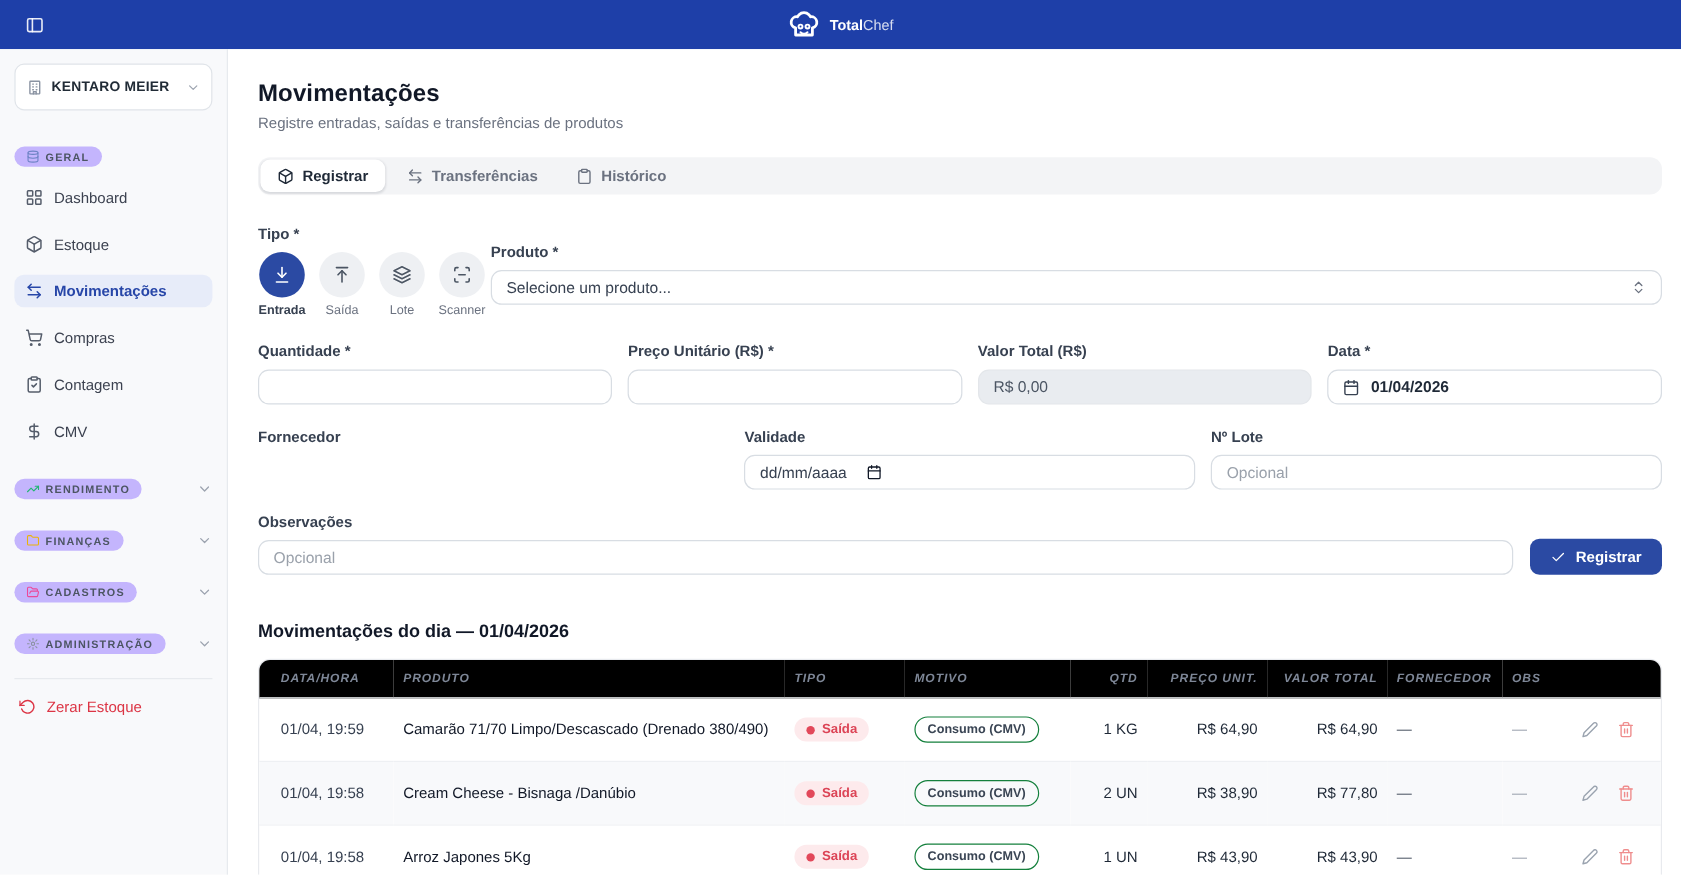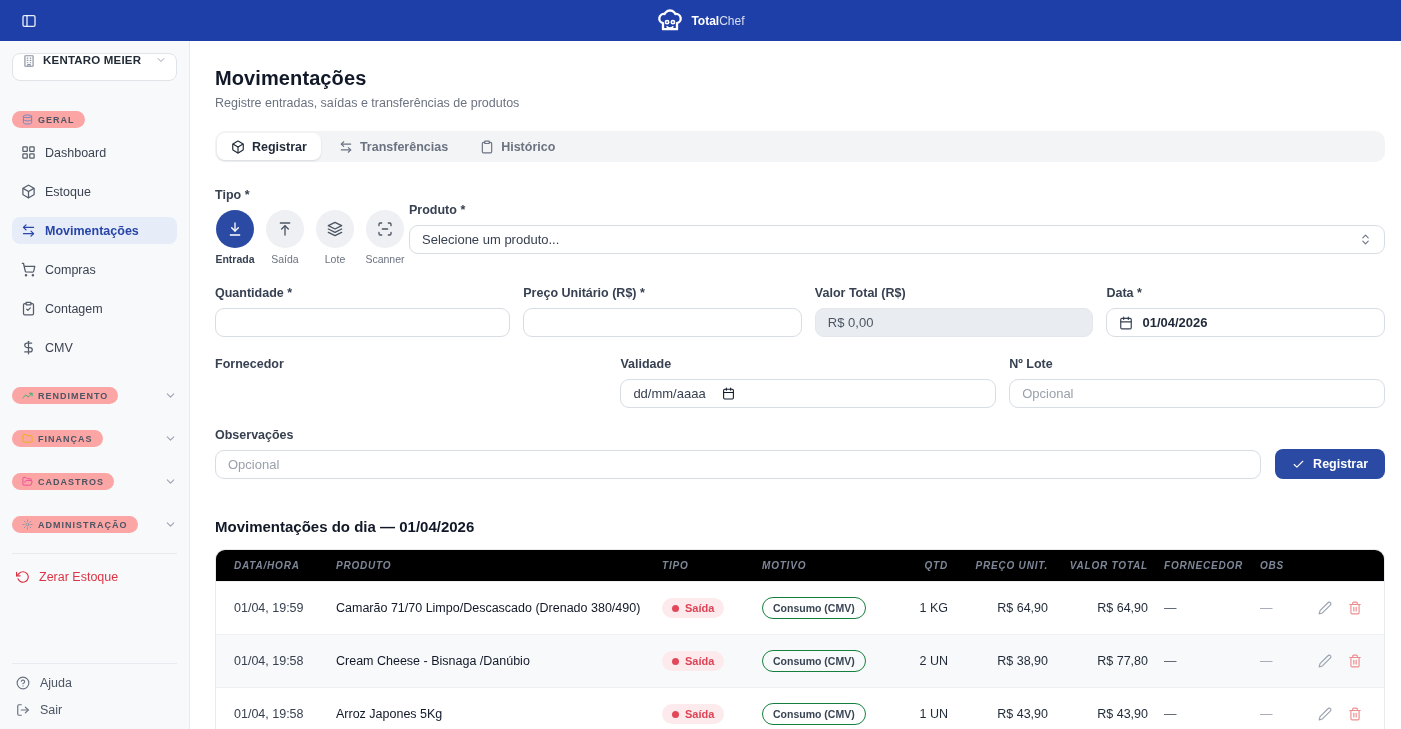--- a/index.html
+++ b/index.html
@@ -26,27 +26,27 @@
   .brand-name { font-size:12px;text-align:center; }
   .brand-bold { font-weight:800; }
   .brand-light { font-weight:400; color:rgba(255,255,255,.82); }
 
   
   .shell { display:flex; height:688px; }
 
   
   .sidebar { width:190px; flex:0 0 190px; background:#f8f9fb; border-right:1px solid #e7eaee;
     display:flex; flex-direction:column; padding:12px 12px 12px; }
-  .org-select { display:flex; gap:7px; height:28px; background:#fff;
+  .org-select { display:flex; align-items:center; gap:7px; height:39px; background:#fff;
     border:1px solid #e0e4e9; border-radius:8px; padding:0 9px; cursor:pointer; }
   .org-select .org-label { font-size:11.5px; font-weight:600; color:#212b36; letter-spacing:.2px; }
   .org-select .b-icon { color:#8a93a2; }
   .org-select .chev { margin-left:auto; color:#9ca3af; }
 
-  .pill { display:inline-flex; align-items:center; gap:5px; background:#fca5a5;
+  .pill { display:inline-flex; align-items:center; gap:5px; background:#c4b5fd;
     border-radius:999px; padding:3px 10px; font-size:9px; font-weight:700;
     letter-spacing:1px; color:#4c5563; }
   .group-geral { margin-top:30px; }
 
   .nav { margin-top:10px; display:flex; flex-direction:column; gap:12px; }
   .nav-item { display:flex; align-items:center; gap:9px; padding:6px 9px; border-radius:8px;
     font-size:12.5px; font-weight:500; color:#3c4250; cursor:pointer; }
   .nav-item .nv-ic { color:#555d6b; width:15px; height:15px; }
   .nav-item.active { background:#e7ecf9; color:#2746a8; font-weight:700; }
   .nav-item.active .nv-ic { color:#2746a8; }
@@ -288,38 +288,20 @@
     <div class="danger-link">
       <svg class="ic" width="14" height="14" viewBox="0 0 24 24">
         <polyline points="1 4 1 10 7 10"></polyline>
           <path d="M3.5 15a9 9 0 1 0 2.1-9.4L1 10"></path>
       </svg>
       <span>Zerar Estoque</span>
     </div>
 
     <div class="spacer"></div>
 
-    <div class="side-footer">
-      <div class="foot-link">
-        <svg class="ic nv-ic" width="14" height="14" viewBox="0 0 24 24">
-          <circle cx="12" cy="12" r="10"></circle>
-            <path d="M9.1 9a3 3 0 0 1 5.8 1c0 2-3 3-3 3"></path>
-            <line x1="12" y1="17" x2="12.01" y2="17"></line>
-        </svg>
-        <span>Ajuda</span>
-      </div>
-      <div class="foot-link">
-        <svg class="ic nv-ic" width="14" height="14" viewBox="0 0 24 24">
-          <path d="M9 21H5a2 2 0 0 1-2-2V5a2 2 0 0 1 2-2h4"></path>
-            <polyline points="16 17 21 12 16 7"></polyline>
-            <line x1="21" y1="12" x2="9" y2="12"></line>
-        </svg>
-        <span>Sair</span>
-      </div>
-    </div>
   </aside>
 
   <main class="main">
     <h1 class="page-title">Movimentações</h1>
     <div class="page-subtitle">Registre entradas, saídas e transferências de produtos</div>
 
     <div class="tabs">
       <div class="tab active">
         <svg class="ic nv-ic" viewBox="0 0 24 24">
           <path d="M21 16V8a2 2 0 0 0-1-1.73l-7-4a2 2 0 0 0-2 0l-7 4A2 2 0 0 0 3 8v8a2 2 0 0 0 1 1.73l7 4a2 2 0 0 0 2 0l7-4A2 2 0 0 0 21 16z"></path>

